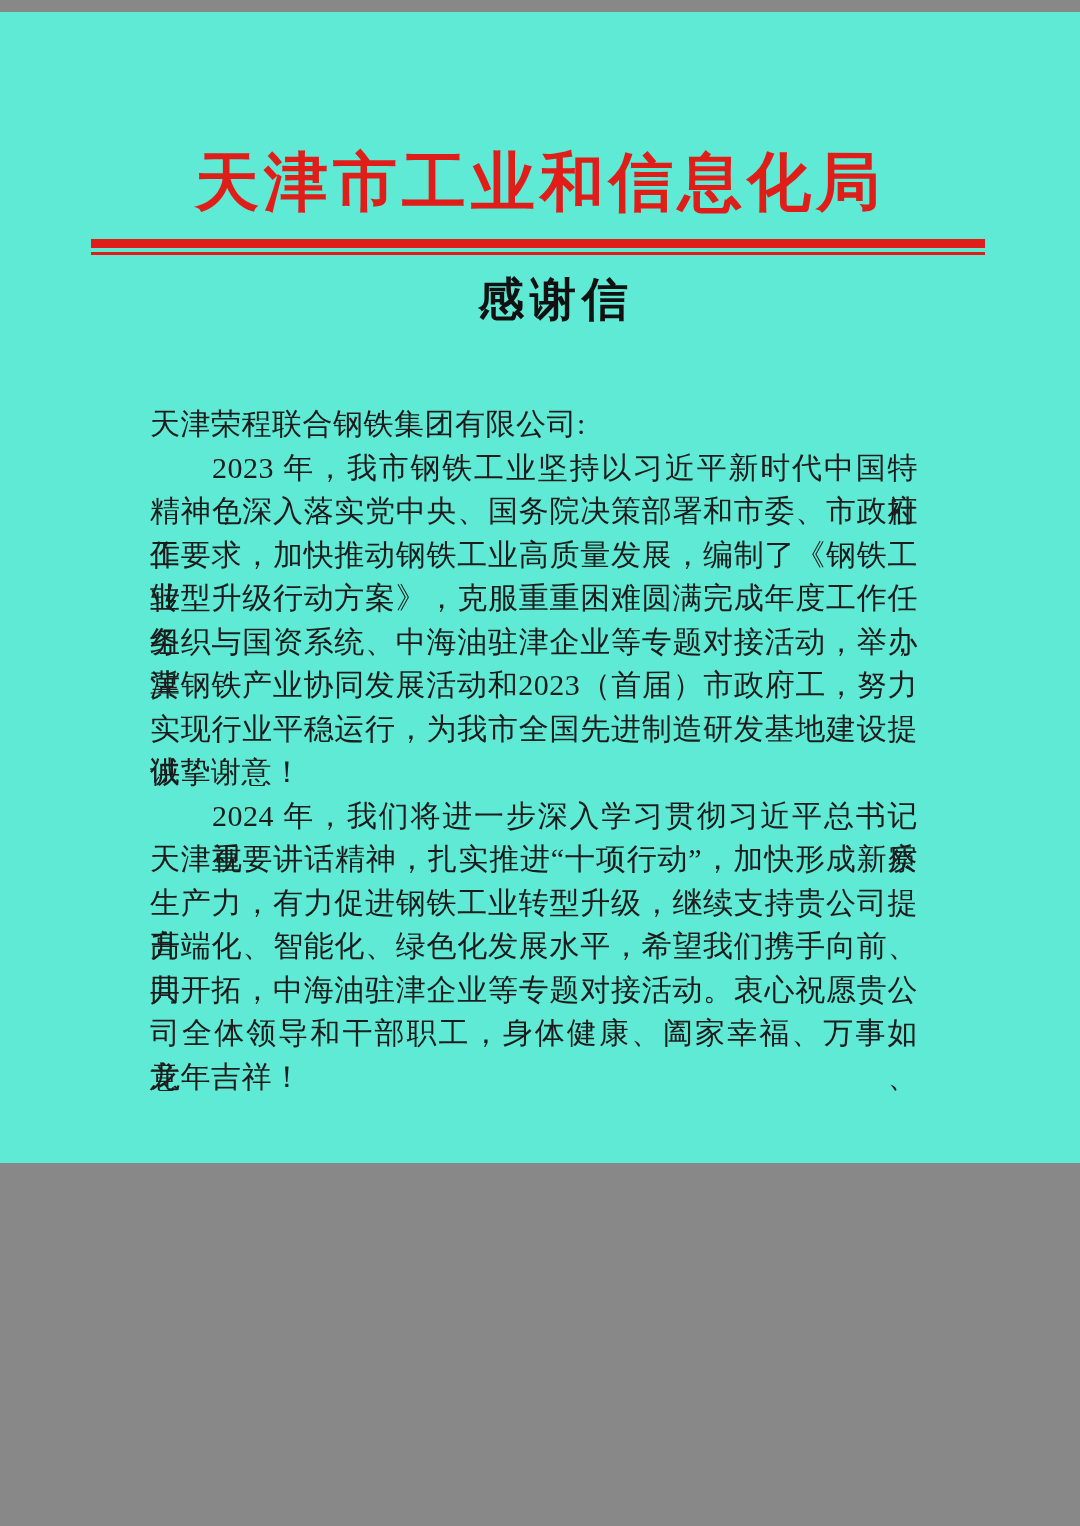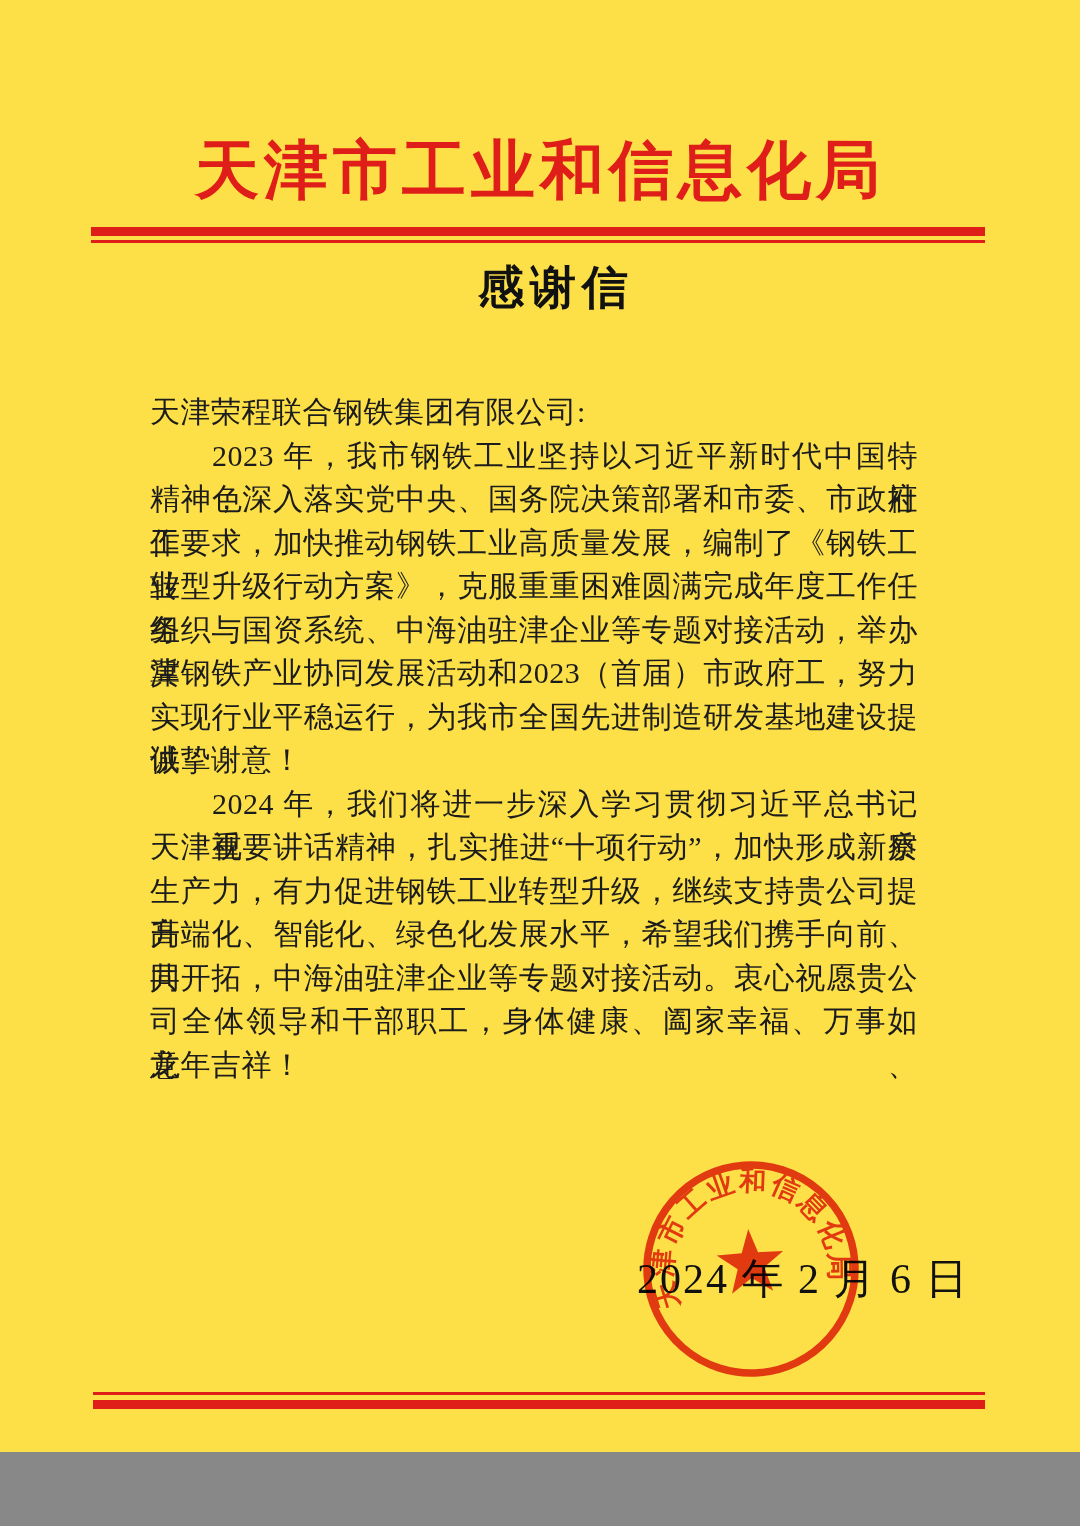--- a/index.html
+++ b/index.html
@@ -1,21 +1,21 @@
 <!DOCTYPE html>
 <html><head>
 <meta charset="utf-8">
 <style>
   html, body { margin: 0; padding: 0; background: #888; }
   .page {
     position: relative;
     width: 1080px;
-    height: 1452px;
-    margin: 0 auto;
-    background: #fde047;
+    height: 1151px;
+    margin: 12px auto;
+    background: #5eead4;
     overflow: hidden;
     font-family: "Liberation Serif", "DejaVu Serif", serif;
   }
   .letterhead-title {
     position: absolute;
     top: 126px;
     left: 0;
     width: 100%;
     text-align: center;
     font-size: 64px;

